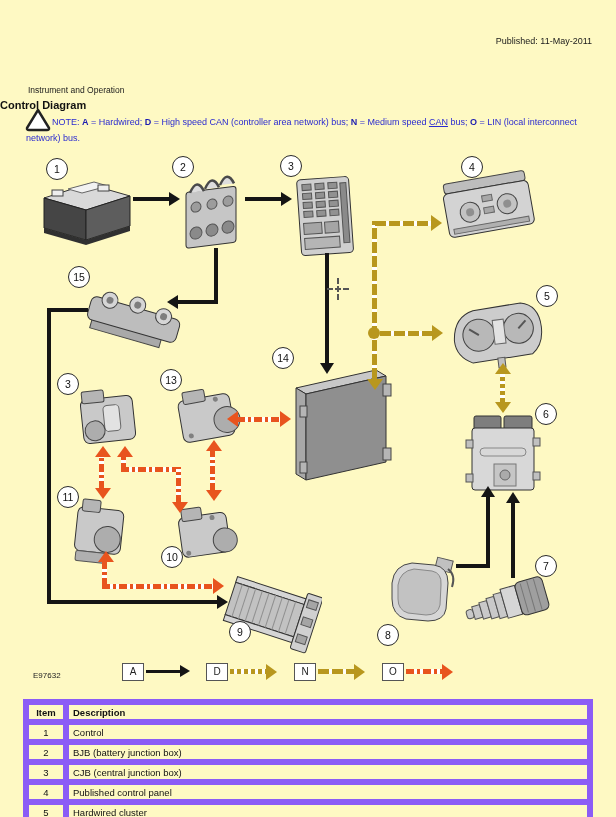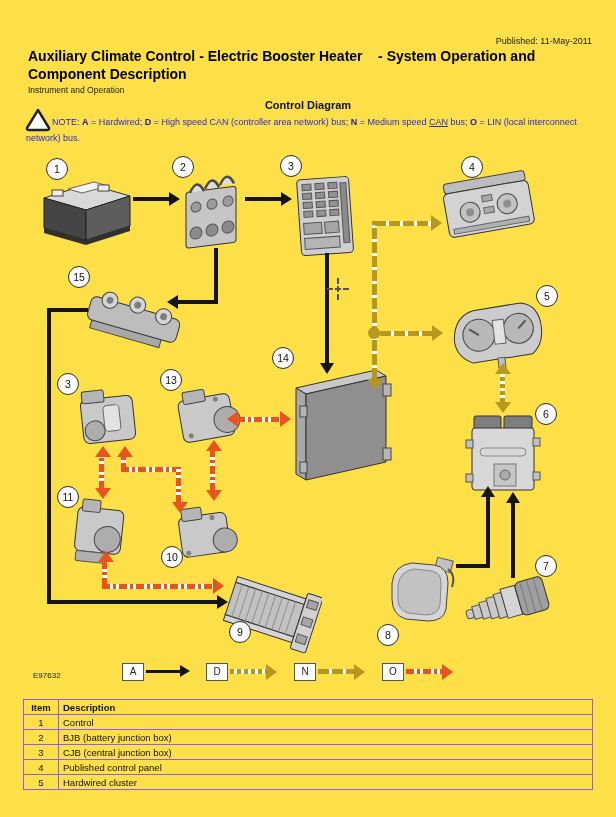--- a/index.html
+++ b/index.html
@@ -1,25 +1,25 @@
 <!DOCTYPE html>
 <html style="--c-hard: #151515; --c-can: #b8971e; --c-lin: #e8541e; --c-link: #2424cc; --c-note: #2a2ad0;"><head>
 <meta charset="utf-8">
 <style>
   :root{
     --c-hard:#151515; --c-can:#b8971e; --c-lin:#e8541e; --c-link:#2424cc; --c-note:#2a2ad0;
   }
   html,body{margin:0;padding:0;background:#fff;}
-  .page{position:relative;width:616px;height:817px;background:#fde047;overflow:hidden;
+  .page{position:relative;width:616px;height:817px;background:#fef9c3;overflow:hidden;
         font-family:"Liberation Sans",sans-serif;color:#111;}
   .published{position:absolute;top:36px;right:24px;font-size:9px;color:#1a1a1a;}
   .title{position:absolute;left:28px;top:47px;width:575px;font-size:14px;font-weight:bold;
          line-height:18px;color:#000;white-space:pre-wrap;}
   .subtitle{position:absolute;left:28px;top:85px;font-size:8.5px;color:#1a1a1a;}
-  .dtitle{position:absolute;left:0;right:0;top:99px;text-align:center;font-size:11px;font-weight:bold;}
+  .dtitle{position:absolute;left:0;right:0;top:99px;text-align:left;font-size:11px;font-weight:bold;}
   .note{position:absolute;left:26px;top:114px;width:578px;font-size:9px;line-height:16px;
         color:var(--c-note);text-indent:26px;}
   .note b{color:#1c1cb0;}
   .note .glossary{text-decoration:underline;cursor:pointer;}
   .warn-tri{position:absolute;left:24px;top:108px;}
   
   .hl{position:absolute;height:4px;background:var(--c-hard);}
   .vl{position:absolute;width:4px;background:var(--c-hard);}
   .ghl{position:absolute;height:5px;background:repeating-linear-gradient(90deg,var(--c-can) 0 11px,#fff 11px 14px);}
   .gvl{position:absolute;width:5px;background:repeating-linear-gradient(0deg,var(--c-can) 0 11px,#fff 11px 14px);}
@@ -45,32 +45,31 @@
          background:#fff;font-size:10.5px;line-height:20px;text-align:center;color:#111;z-index:5;}
   .comp{position:absolute;}
   .comp svg{display:block;width:100%;height:100%;}
   .lbox{position:absolute;width:20px;height:16px;border:1px solid #555;background:#fff;
         font-size:10px;line-height:16px;text-align:center;color:#222;}
   .figid{position:absolute;left:33px;top:671px;font-size:8px;color:#222;}
   .xh1{position:absolute;left:327px;top:288px;width:22px;border-top:2px dashed #555;}
   .xh2{position:absolute;left:337px;top:278px;height:22px;border-left:2px dashed #555;}
   table.items{position:absolute;left:23px;top:699px;width:570px;border-collapse:collapse;
               font-size:9.5px;table-layout:fixed;}
-  table.items td{border:1px solid #8b5cf6;height:14px;padding:0 0 0 4px;vertical-align:middle;color:#111;}
+  table.items td{border:6px solid #8b5cf6;height:14px;padding:0 0 0 4px;vertical-align:middle;color:#111;}
   table.items td.c-item{width:34px;text-align:center;padding:0;}
   table.items tr.hd td{font-weight:bold;}
   td.lnk{color:var(--c-link);cursor:pointer;}
 </style>
 </head>
 <body>
 
 <div class="page">
 
   <div class="published">Published: 11-May-2011</div>
-  <div class="title"><span>Auxiliary Climate Control - Electric Booster Heater    - System Operation and</span><br><span>Component Description</span></div>
   <div class="subtitle">Instrument and Operation</div>
   <div class="dtitle">Control Diagram</div>
 
   <div class="warn-tri">
     <svg width="28" height="24" viewBox="0 0 28 24">
         <path d="M14 2 L25 20 Q25.5 22 23 22 L5 22 Q2.5 22 3 20 Z" fill="#fff" stroke="#222" stroke-width="2.4" stroke-linejoin="round"></path>
       </svg>
   </div>
   <div class="note"><span>NOTE: </span><b>A</b><span> = Hardwired; </span><b>D</b><span> = High speed CAN (controller area network) bus; </span><b>N</b><span> = Medium speed </span><span class="glossary">CAN</span><span> bus; </span><b>O</b><span> = LIN (local interconnect network) bus.</span></div>
 

